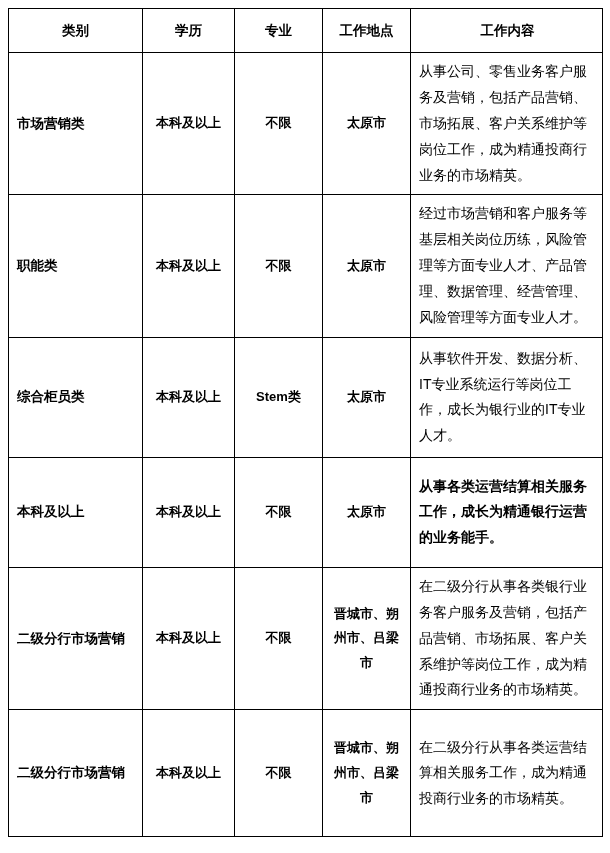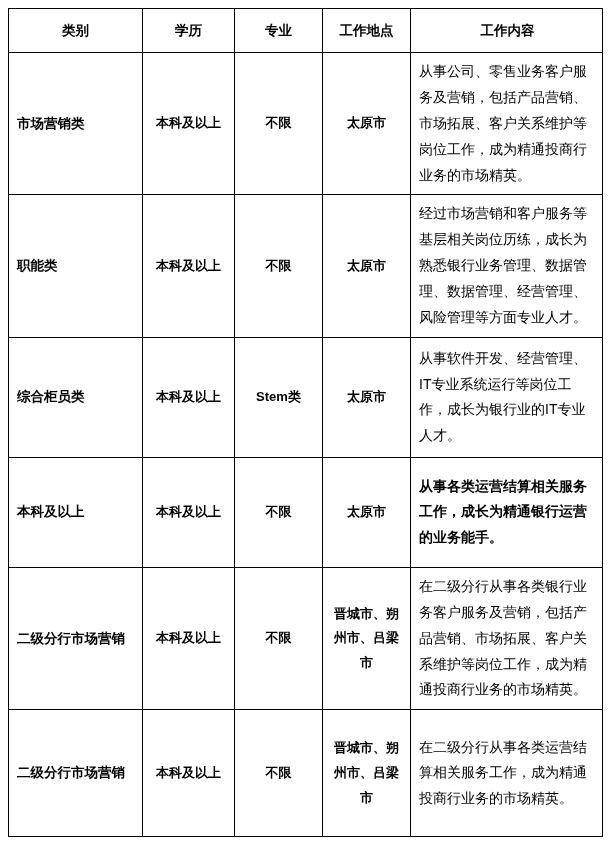--- a/index.html
+++ b/index.html
@@ -105,28 +105,28 @@
         <td class="edu">本科及以上</td>
         <td class="major">不限</td>
         <td class="loc">太原市</td>
         <td class="desc">从事公司、零售业务客户服务及营销，包括产品营销、市场拓展、客户关系维护等岗位工作，成为精通投商行业务的市场精英。</td>
       </tr>
       <tr class="r1">
         <td class="cat">职能类</td>
         <td class="edu">本科及以上</td>
         <td class="major">不限</td>
         <td class="loc">太原市</td>
-        <td class="desc">经过市场营销和客户服务等基层相关岗位历练，成长为熟悉银行业务管理、数据管理、数据管理、经营管理、风险管理等方面专业人才。</td>
+        <td class="desc">经过市场营销和客户服务等基层相关岗位历练，风险管理等方面专业人才、产品管理、数据管理、经营管理、风险管理等方面专业人才。</td>
       </tr>
       <tr class="r2">
         <td class="cat">综合柜员类</td>
         <td class="edu">本科及以上</td>
         <td class="major">Stem类</td>
         <td class="loc">太原市</td>
-        <td class="desc">从事软件开发、经营管理、IT专业系统运行等岗位工作，成长为银行业的IT专业人才。</td>
+        <td class="desc">从事软件开发、数据分析、IT专业系统运行等岗位工作，成长为银行业的IT专业人才。</td>
       </tr>
       <tr class="r3">
         <td class="cat">本科及以上</td>
         <td class="edu">本科及以上</td>
         <td class="major">不限</td>
         <td class="loc">太原市</td>
         <td class="desc">从事各类运营结算相关服务工作，成长为精通银行运营的业务能手。</td>
       </tr>
       <tr class="r4">
         <td class="cat">二级分行市场营销</td>

